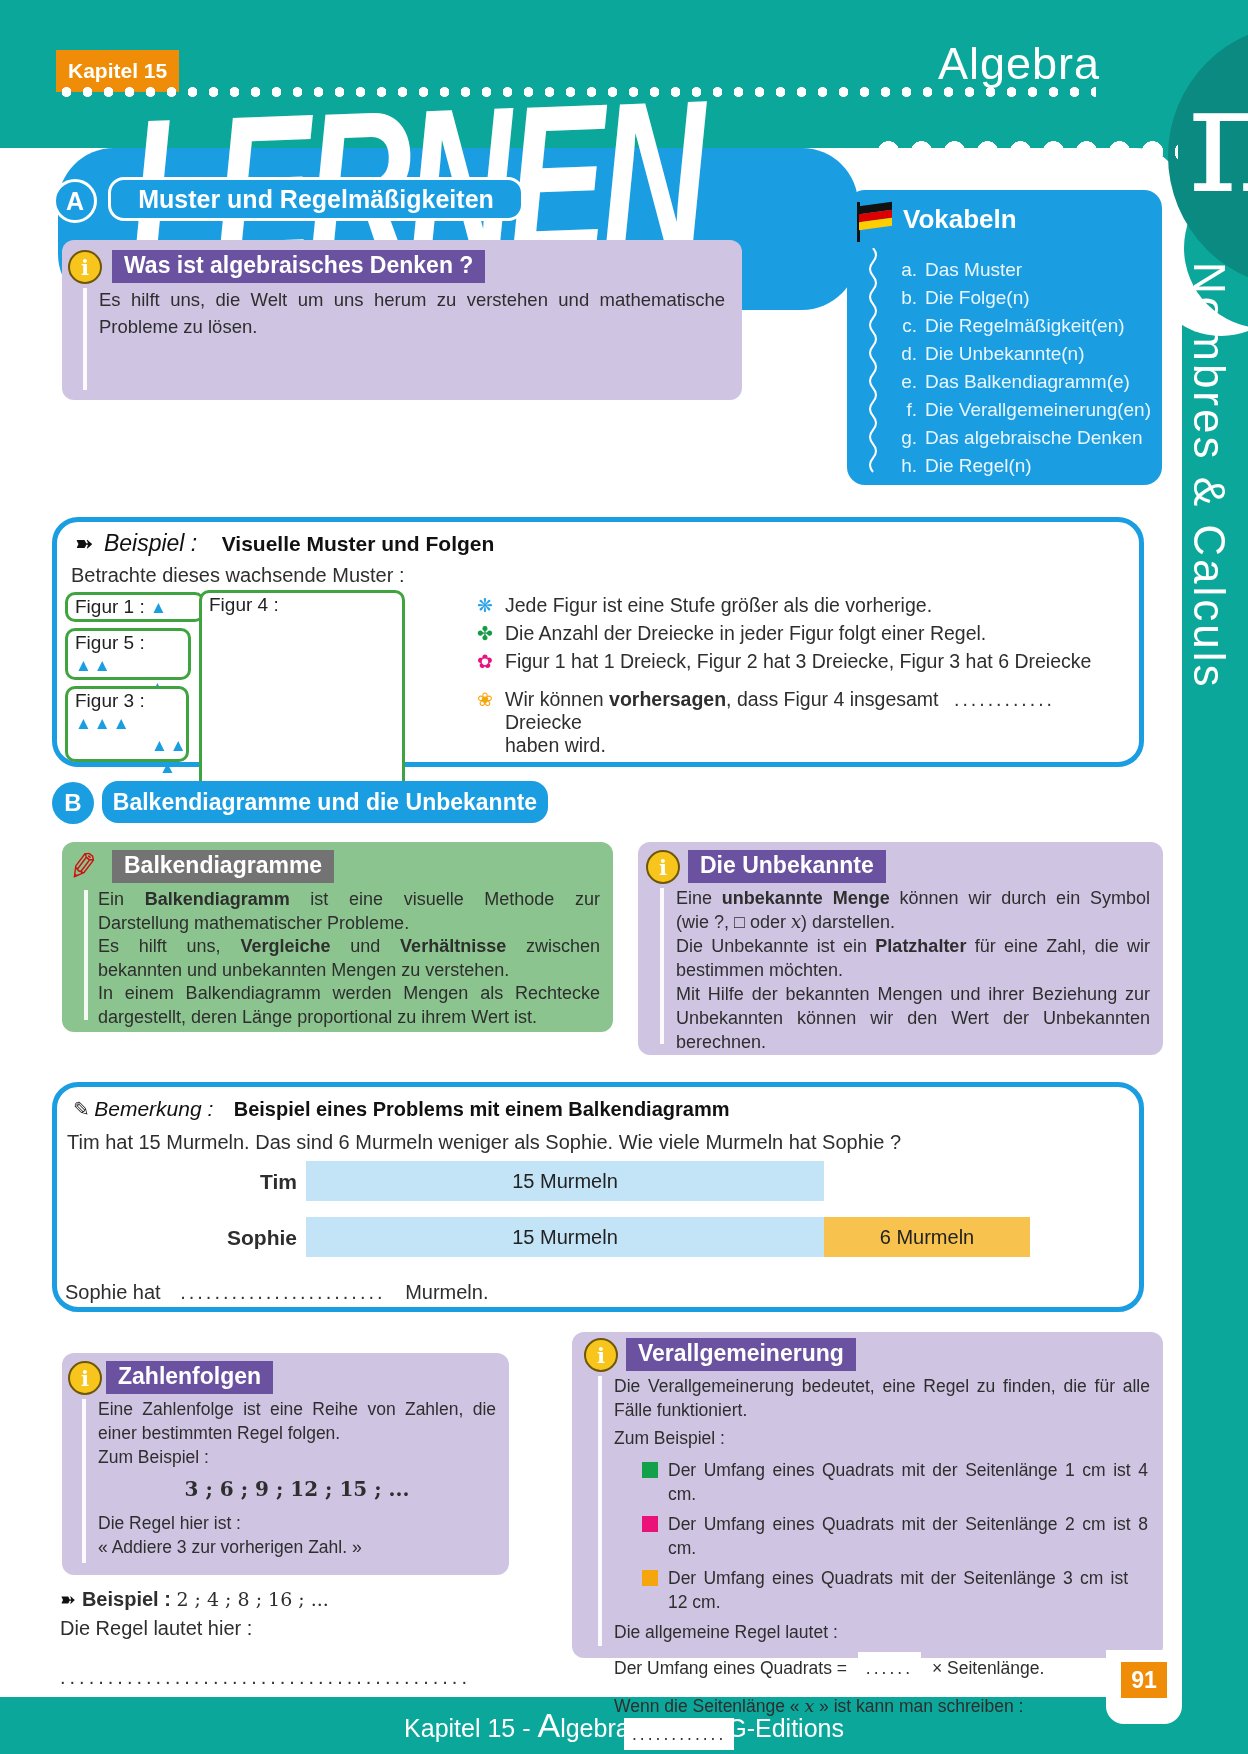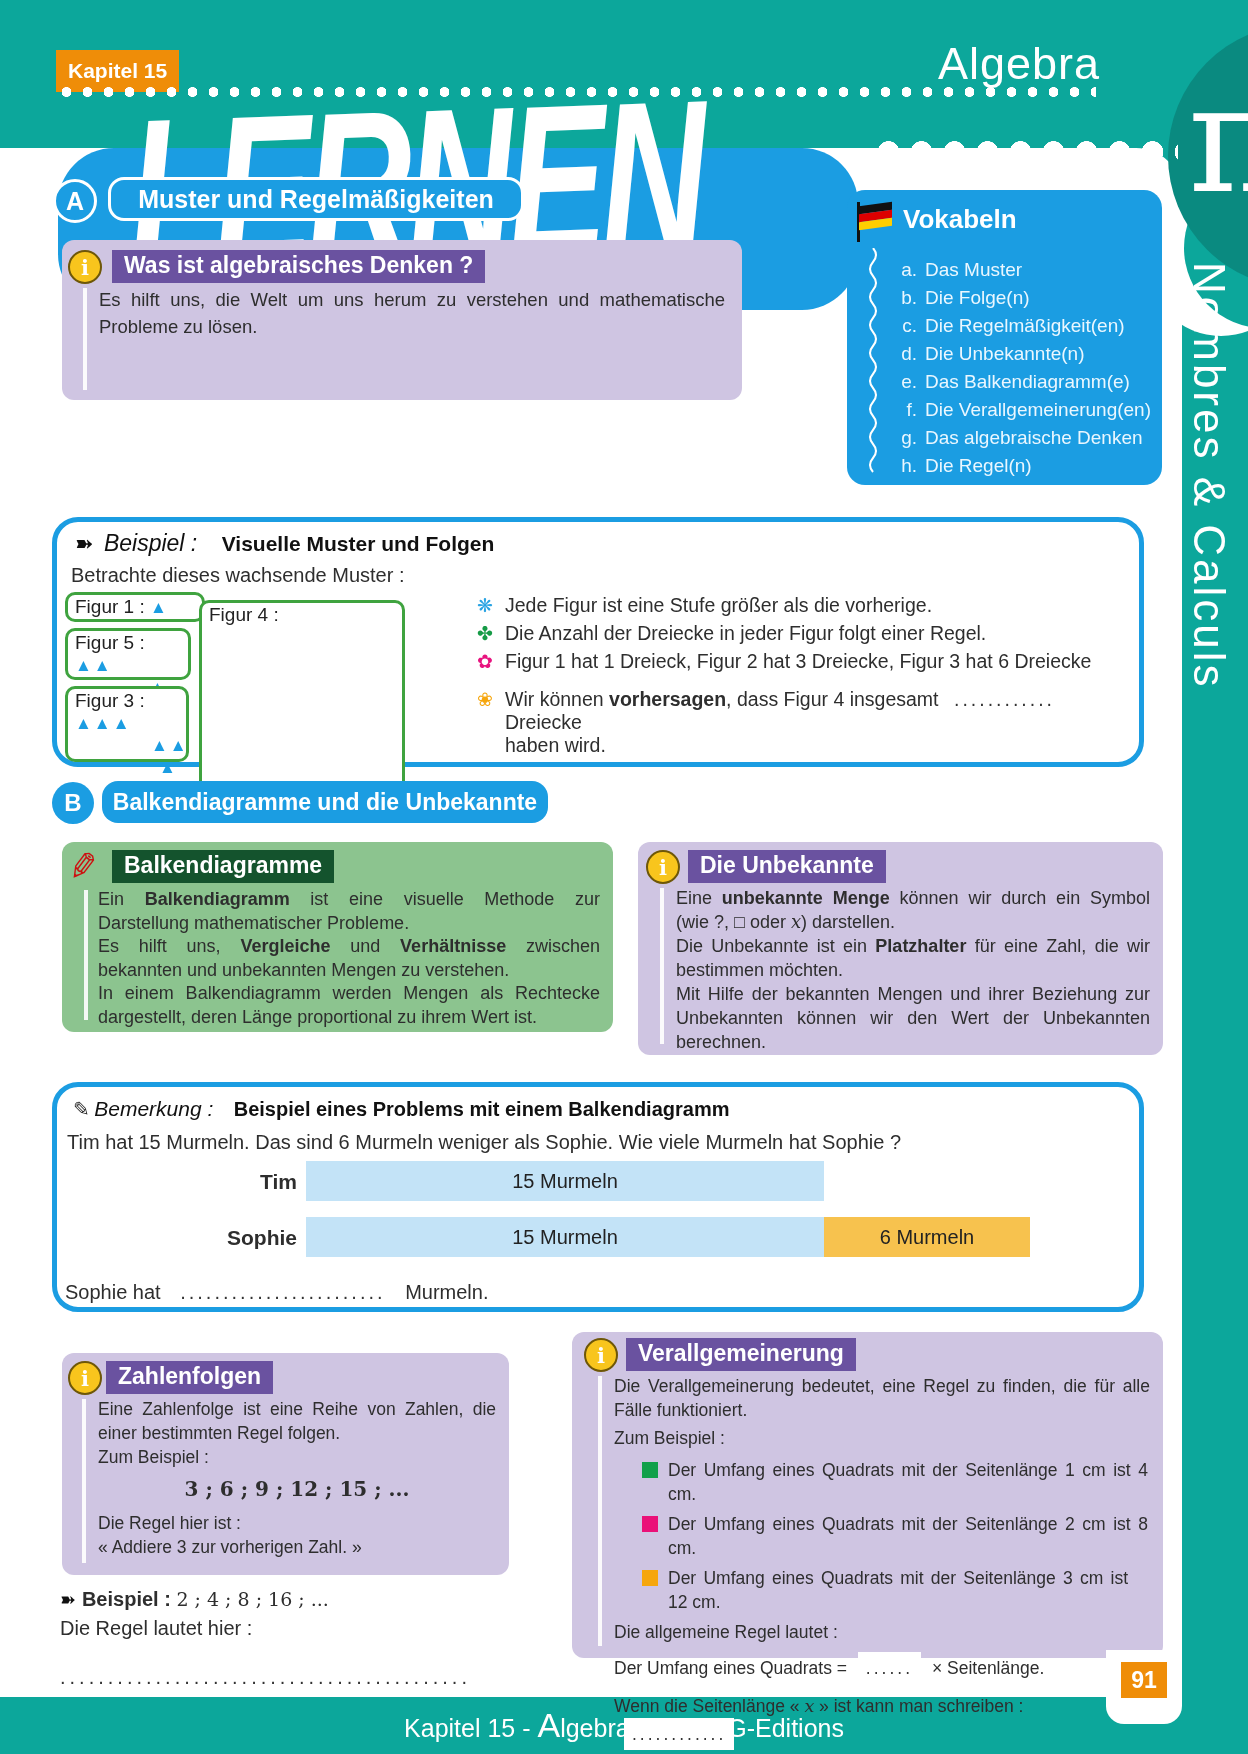--- a/index.html
+++ b/index.html
@@ -20,21 +20,21 @@
   .lernen{color:#fff;font-style:italic;font-weight:900;font-size:148px;letter-spacing:-6px;transform:rotate(-2deg) scaleY(1.45);transform-origin:left top;line-height:1}
   .blob{background:#1b9de2;border-radius:56px}
   
   .letter-circle{border-radius:50%;background:#1b9de2;color:#fff;font-weight:bold;display:flex;align-items:center;justify-content:center}
   .pill{background:#1b9de2;color:#fff;font-weight:bold;display:flex;align-items:center;justify-content:center;border-radius:16px}
   
   .pbox{background:#cfc5e2;border-radius:12px}
   .gbox{background:#8cc48f;border-radius:12px}
   .hbar{display:inline-block;color:#fff;font-weight:bold;font-size:23px;padding:2px 12px 4px}
   .hbar.purple{background:#6a52a0}
-  .hbar.green{background:#14532d}
+  .hbar.green{background:#737373}
   .info-icon{width:34px;height:34px;border-radius:50%;background:#f8c51d;border:2px solid #6e5708;color:#fff;font-weight:bold;font-family:"DejaVu Serif",serif;font-size:21px;display:flex;align-items:center;justify-content:center}
   .vrule{width:4px;background:rgba(255,255,255,.9)}
   .body-txt{font-size:18.5px;line-height:27px;text-align:justify;color:#2e2e2e}
   .bb{font-weight:bold}
   .mathx{font-family:"DejaVu Serif",serif;font-style:italic}
   
   .vocab{background:#1b9de2;border-radius:18px;color:#fff}
   .vocab-title{font-size:26px;font-weight:bold;color:#fff}
   .vitem{font-size:19px;color:#eaf7ff;height:28px;line-height:28px}
   .vkey{display:inline-block;width:26px;text-align:right;margin-right:8px}
@@ -138,21 +138,21 @@
   </div>
   <div class="figbox" style="left:8px;top:106px;width:126px;height:52px">
     <div><span>Figur 5 :</span> <span class="tri">▲▲</span></div>
     <div style="padding-left:74px"><span class="tri">▲</span></div>
   </div>
   <div class="figbox" style="left:8px;top:164px;width:124px;height:76px">
     <div><span>Figur 3 :</span> <span class="tri">▲▲▲</span></div>
     <div style="padding-left:76px"><span class="tri">▲▲</span></div>
     <div style="padding-left:84px"><span class="tri">▲</span></div>
   </div>
-  <div class="figbox" style="left:142px;top:78px;width:206px;height:204px">
+  <div class="figbox" style="left:142px;top:68px;width:206px;height:204px">
     <span>Figur 4 :</span>
   </div>
 
   <div class="bullet-row" style="left:420px;top:72px;width:660px">
     <span class="bicon" style="color:#29a3e3">❋</span>
     <span>Jede Figur ist eine Stufe größer als die vorherige.</span>
   </div>
   <div class="bullet-row" style="left:420px;top:100px;width:660px">
     <span class="bicon" style="color:#169b46">✤</span>
     <span>Die Anzahl der Dreiecke in jeder Figur folgt einer Regel.</span>

